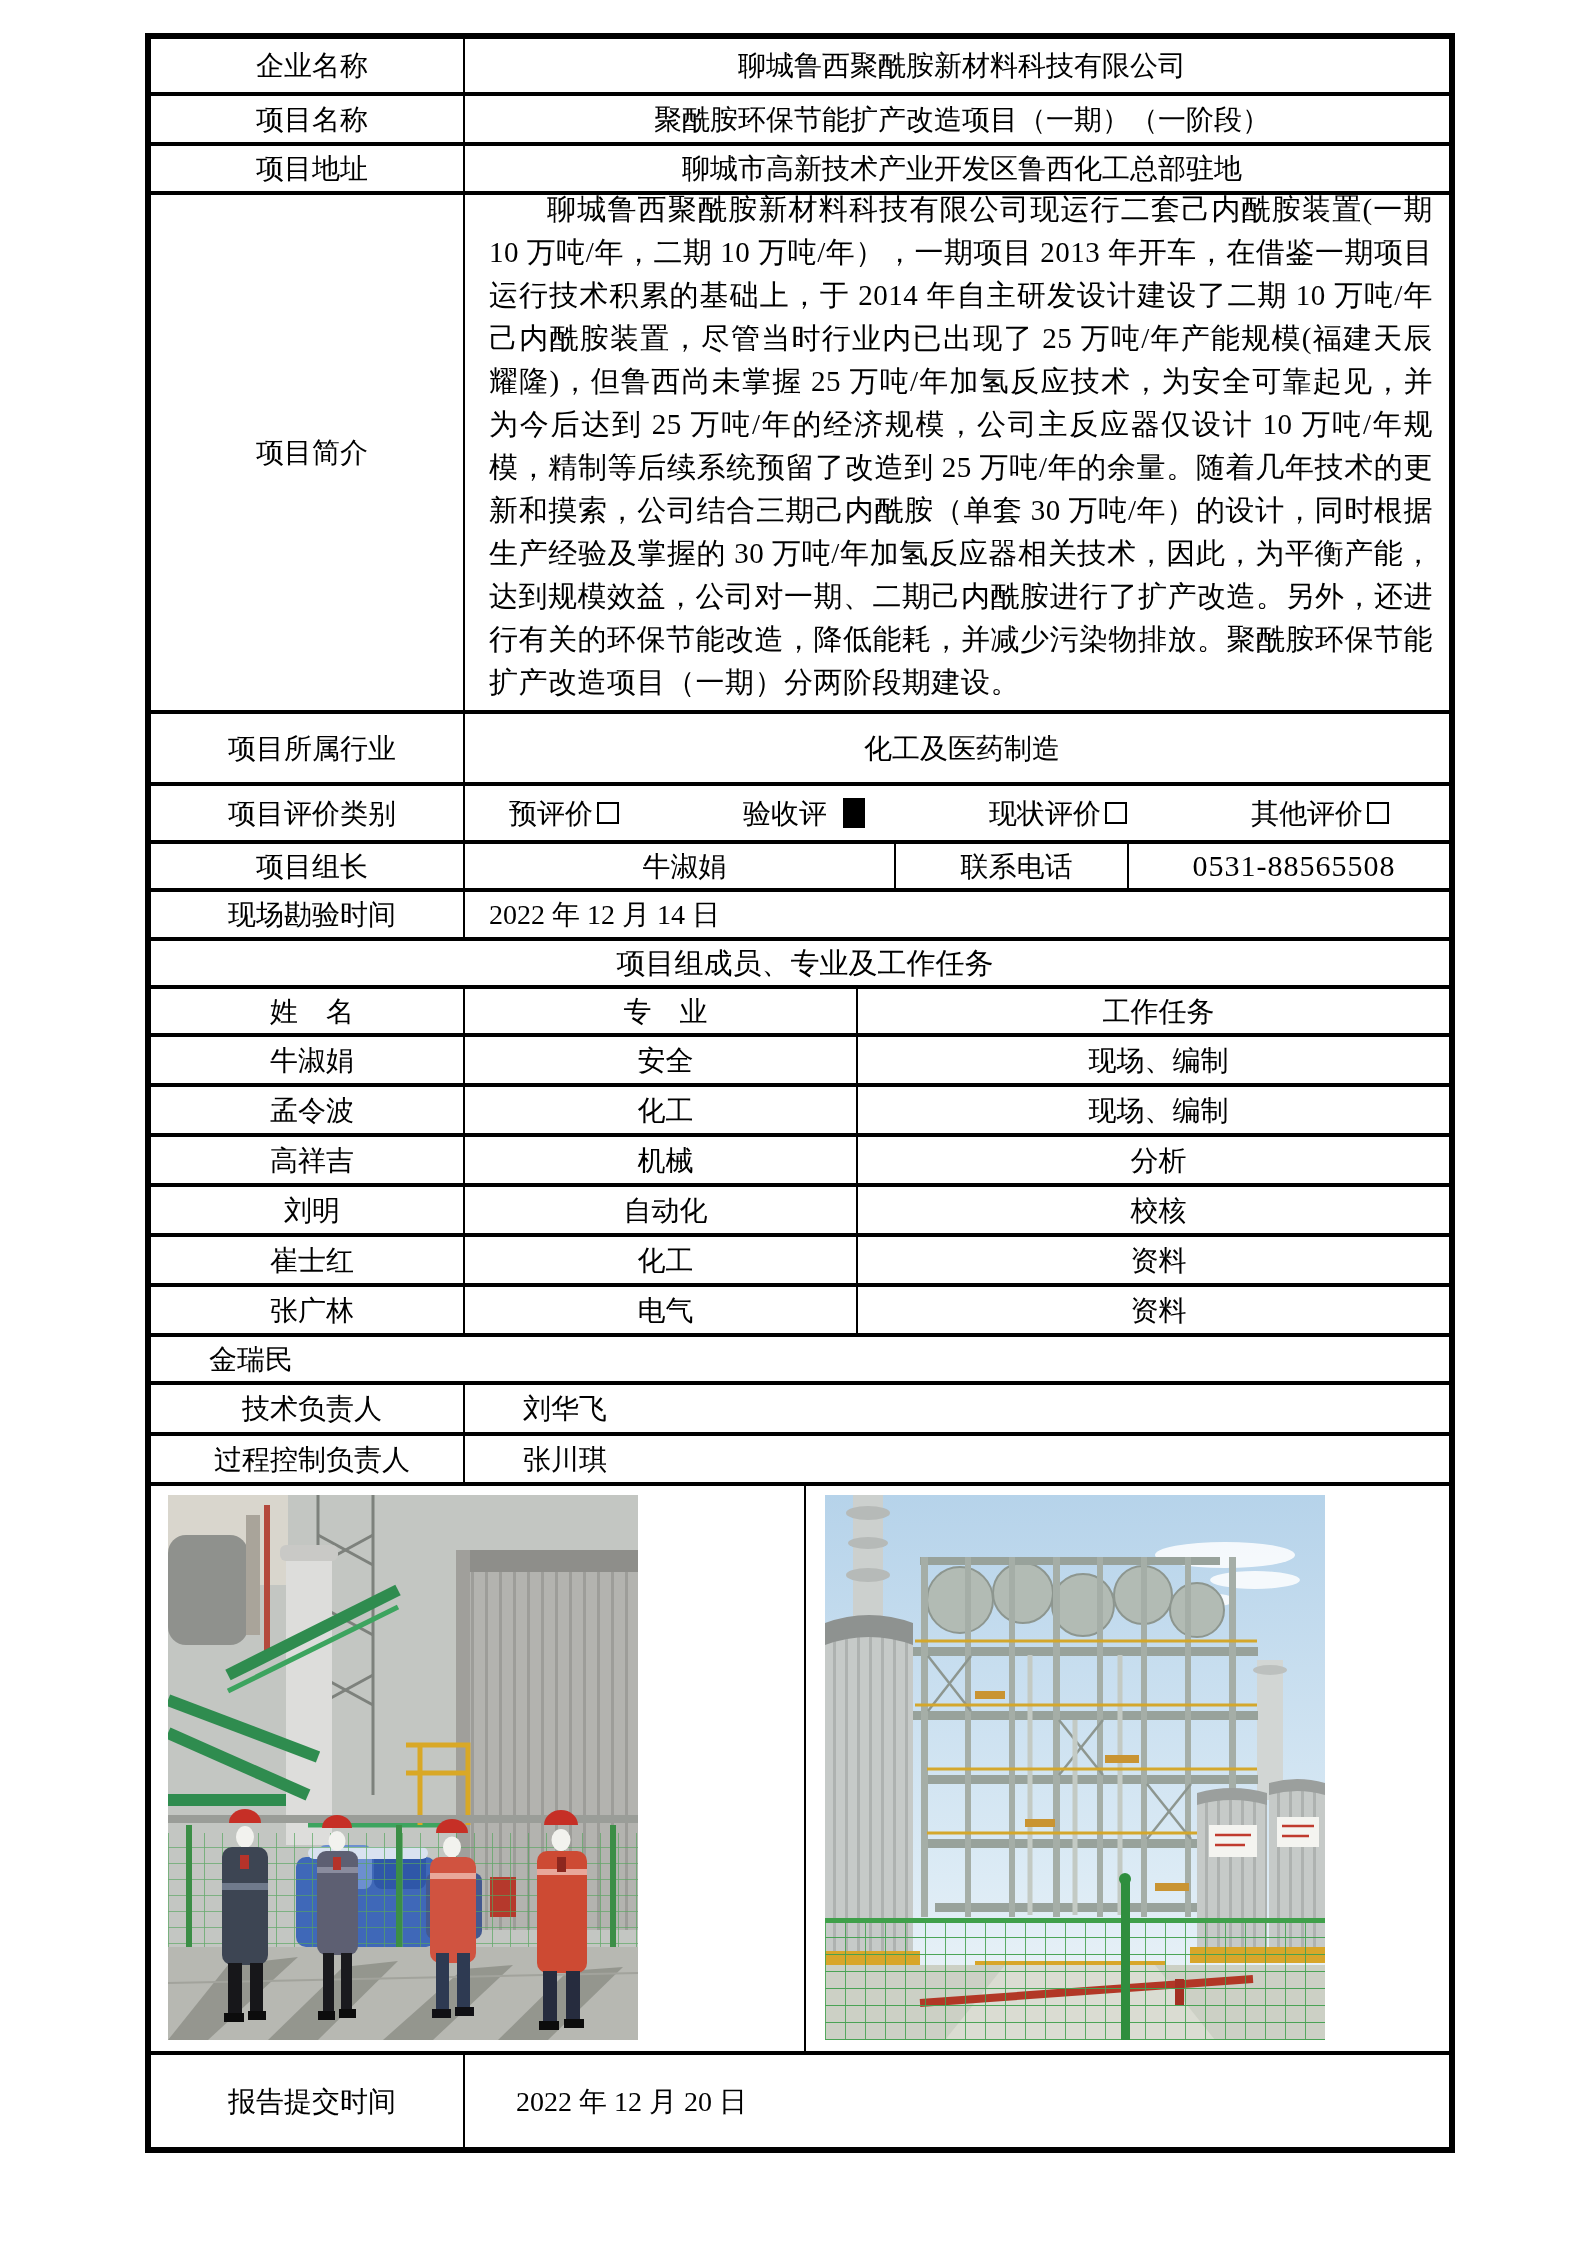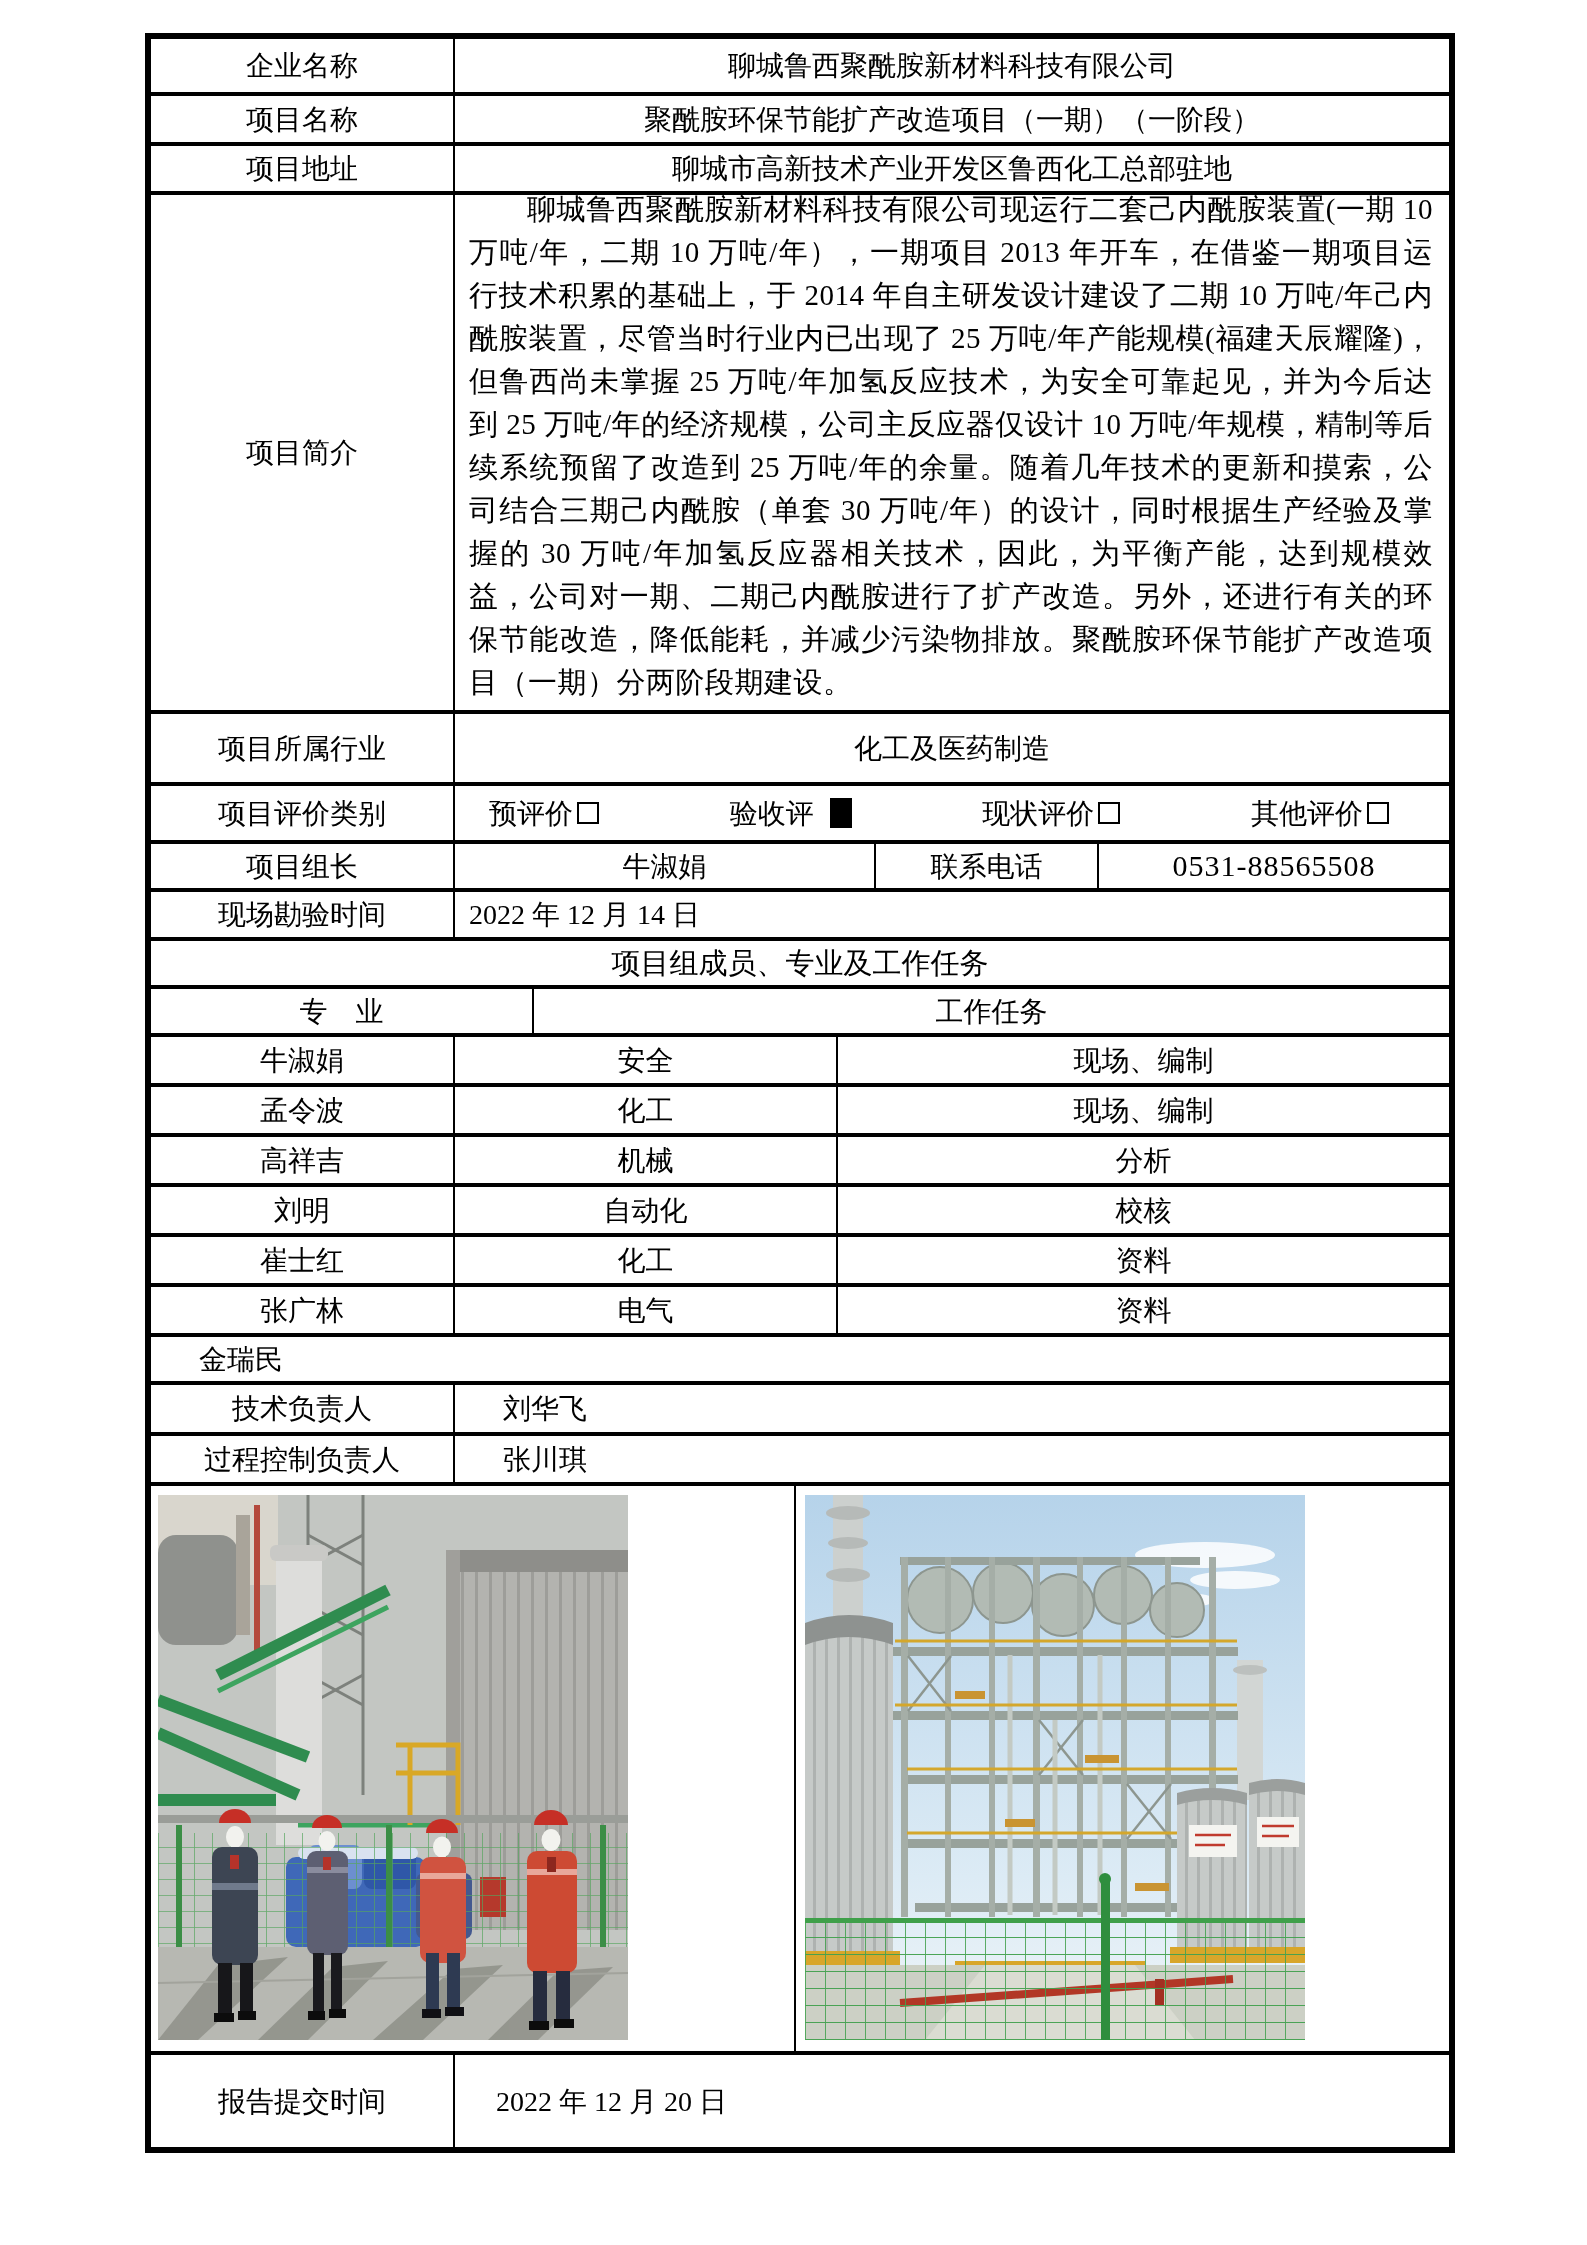--- a/index.html
+++ b/index.html
@@ -3,21 +3,21 @@
 <meta charset="utf-8">
 <style>
   * { box-sizing: border-box; margin: 0; padding: 0; }
   html,body { background:#ffffff; }
   body { font-family: "Liberation Serif", "DejaVu Serif", serif; color:#000; }
   .page { position:relative; width:1587px; height:2245px; background:#fff; overflow:hidden; }
 
   .tbl { position:absolute; left:145px; top:33px; width:1310px; border:6px solid #000; background:#fff; }
   .row { display:flex; border-bottom:4px solid #000; align-items:stretch; }
   .row:last-child { border-bottom:none;gap:27px; }
-  .c { display:flex; align-items:center; justify-content:center; border-right:2px solid #000; font-size:28px; line-height:1.25; }
+  .c { display:flex; align-items:center; justify-content:center; border-right:2px solid #000; font-size:28px; line-height:1.25;margin-left:10px; }
   .c:last-child { border-right:none; }
   .w304 { width:304px; flex:none; }
   .w421 { width:421px; flex:none; }
   .w223 { width:223px; flex:none; }
   .w383 { width:383px; flex:none; }
   .w645 { width:645px; flex:none; }
   .grow { flex:1 1 auto; }
   .left { justify-content:flex-start; }
   .pl12 { padding-left:14px;text-align:center; }
   .pl36 { padding-left:48px; }
@@ -106,20 +106,21 @@
     <div class="row h49">
       <div class="c w304">现场勘验时间</div>
       <div class="c grow left pl12">2022 年 12 月 14 日</div>
     </div>
 
     <div class="row h52">
       <div class="c grow section-title">项目组成员、专业及工作任务</div>
     </div>
 
     <div class="row h52">
+      <div class="c w304">姓　名</div>
       <div class="c w383">专　业</div>
       <div class="c grow">工作任务</div>
     </div>
 
     <div class="row h50">
       <div class="c w304">牛淑娟</div>
       <div class="c w383">安全</div>
       <div class="c grow">现场、编制</div>
     </div>
     <div class="row h50">

